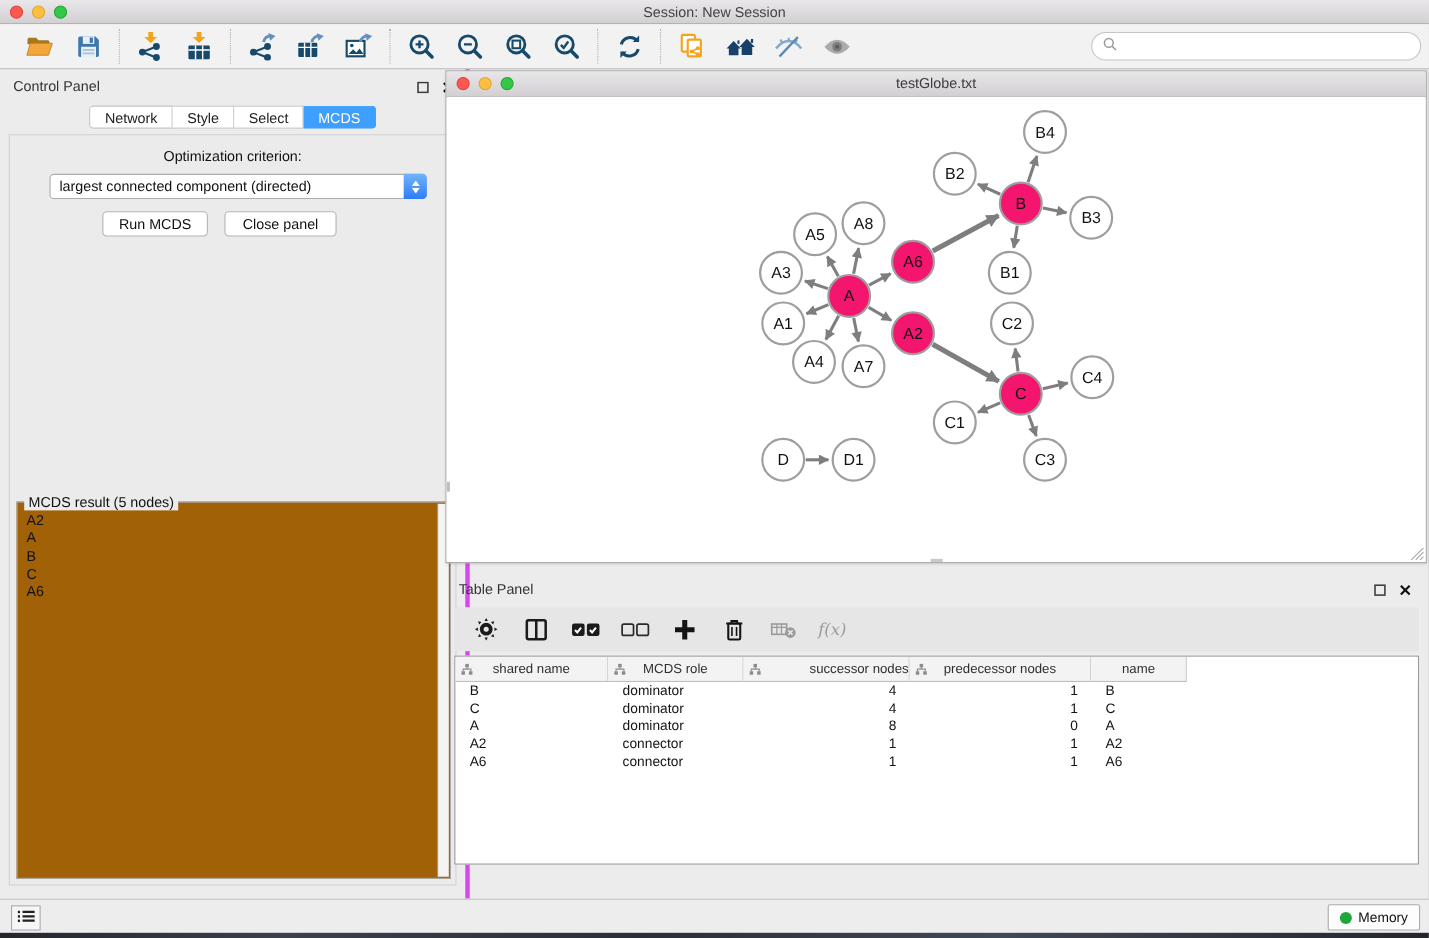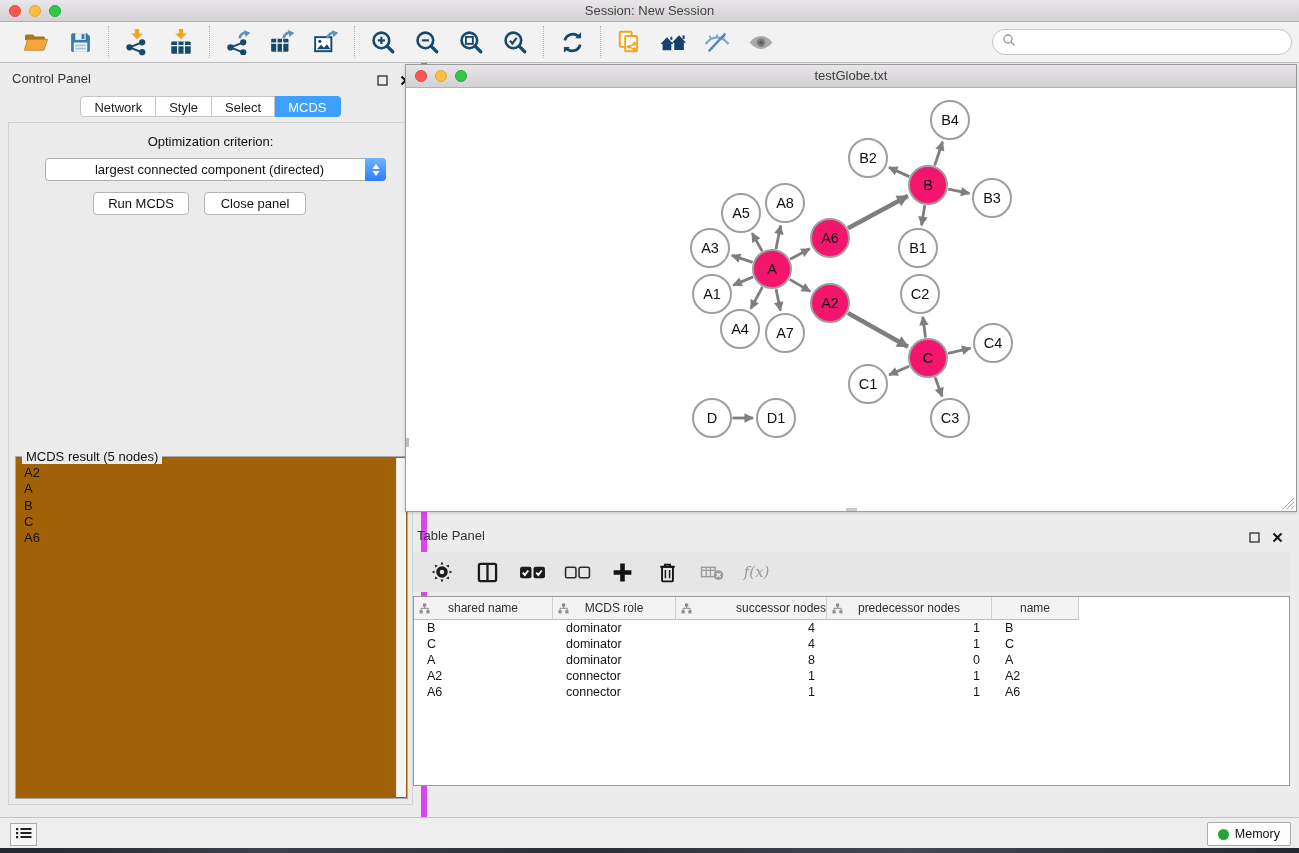--- a/index.html
+++ b/index.html
@@ -25,36 +25,36 @@
   .tb-sep { width:1px; height:32px; border-left:1px dotted #B2B2B2; }
   .tb-btn { width:32px; height:32px; background:none; border:none; display:flex; align-items:center;
             justify-content:center; cursor:default; }
   .search-wrap { position:absolute; right:7px; top:29px; width:300px; height:26px; background:#FFF;
                  border:1px solid #C6C6C6; border-radius:13px; display:flex; align-items:center;
                  padding-left:9px; gap:5px; }
   .search-input { border:none; outline:none; flex:1; height:20px; font-size:13px; background:transparent; }
 
   
   .control-panel { position:absolute; left:0; top:63px; width:427px; height:754px;
-                   border-right:6px solid #d946ef; }
+                   border-right:4px solid #d946ef; }
   .panel-title-row { position:absolute; left:0; top:0; width:100%; height:30px; }
   .panel-title { position:absolute; left:12px; top:8px; font-size:13px; color:#333; }
   .panel-btns { position:absolute; right:10px; top:9px; display:flex; gap:12px; align-items:center; }
   .cp-tabs { position:absolute; left:0; top:33px; width:100%; display:flex; justify-content:center; }
   .seg-tab { height:21px; line-height:20px; padding:1px 13px; font-size:13px; background:#FFF;
              border:1px solid #C6C6C6; border-left:none; color:#222; cursor:default; }
   .seg-tab:first-child { border-left:1px solid #C6C6C6; border-radius:4px 0 0 4px; }
   .seg-tab:last-child { border-radius:0 4px 4px 0; }
   .seg-tab.sel { background:#3E9FFE; border-color:#3E9FFE; color:#FFF; }
   .cp-body { position:absolute; left:8px; right:8px; top:59px; bottom:12px; background:#EBEBEB;
              border:1px solid #D2D2D2; }
   .opt-label { position:absolute; top:11px; width:100%; text-align:center; font-size:13px; color:#111; }
   .dropdown { position:absolute; left:36px; right:26px; top:35px; height:23px; background:#FFF;
               border:1px solid #ADADAD; border-radius:4px; display:flex; align-items:center; }
-  .dropdown-text { flex:1; padding-left:8px; font-size:13px; color:#111; white-space:nowrap; overflow:hidden;text-align:center; }
+  .dropdown-text { flex:1; padding-left:8px; font-size:13px; color:#111; white-space:nowrap; overflow:hidden; }
   .dropdown-stepper { width:21px; align-self:stretch; margin:-1px -1px -1px 0; border-radius:0 4px 4px 0;
               background:linear-gradient(#70B5FD,#2E7CF7); display:flex; flex-direction:column;
               align-items:center; justify-content:center; gap:2px; }
   .mac-btn { position:absolute; height:23px; background:#FFF; border:1px solid #B4B4B4; border-radius:4px;
              font-size:13px; color:#111; font-family:inherit; cursor:default; }
   .run-btn { left:84px; top:69px; width:96px; }
   .closep-btn { left:195px; top:69px; width:102px; }
   .fieldset { position:absolute; left:6px; right:4px; top:333px; bottom:5px; background:#a16207;
               border:1px solid #A9A9A9; }
   .legend { position:absolute; top:-8px; left:6px; padding:0 4px; background:#EBEBEB; font-size:13px; color:#111; }

